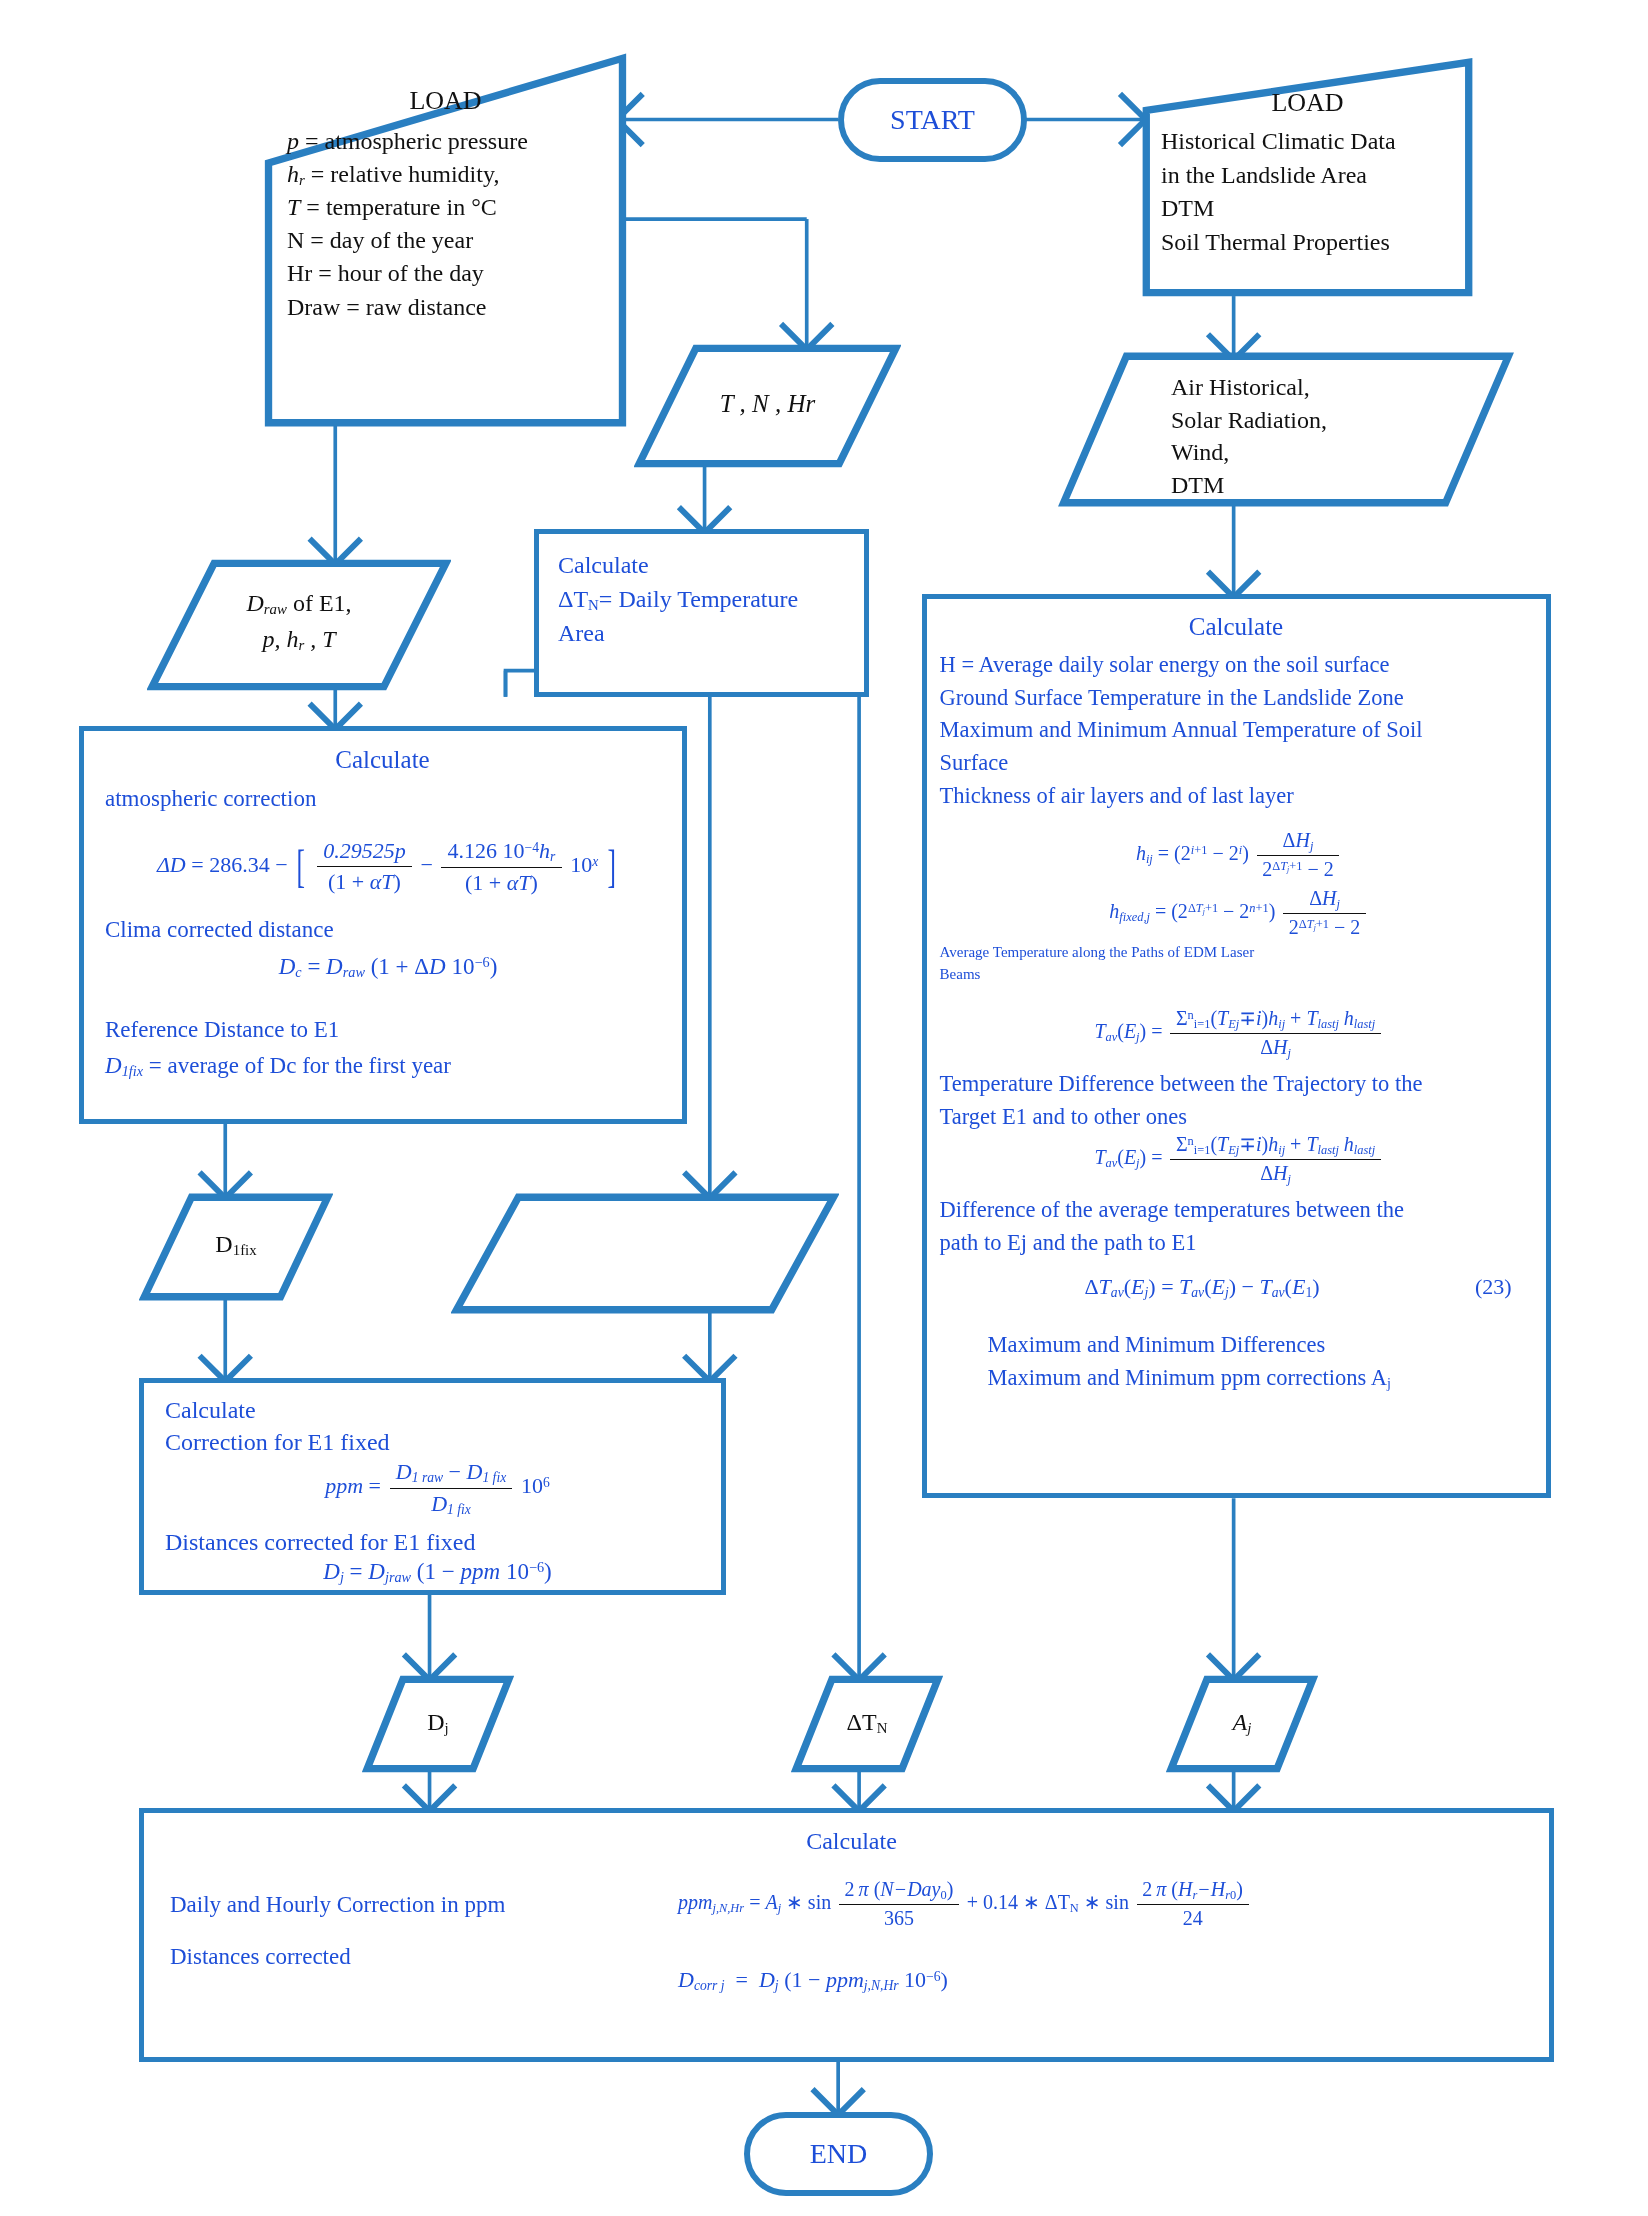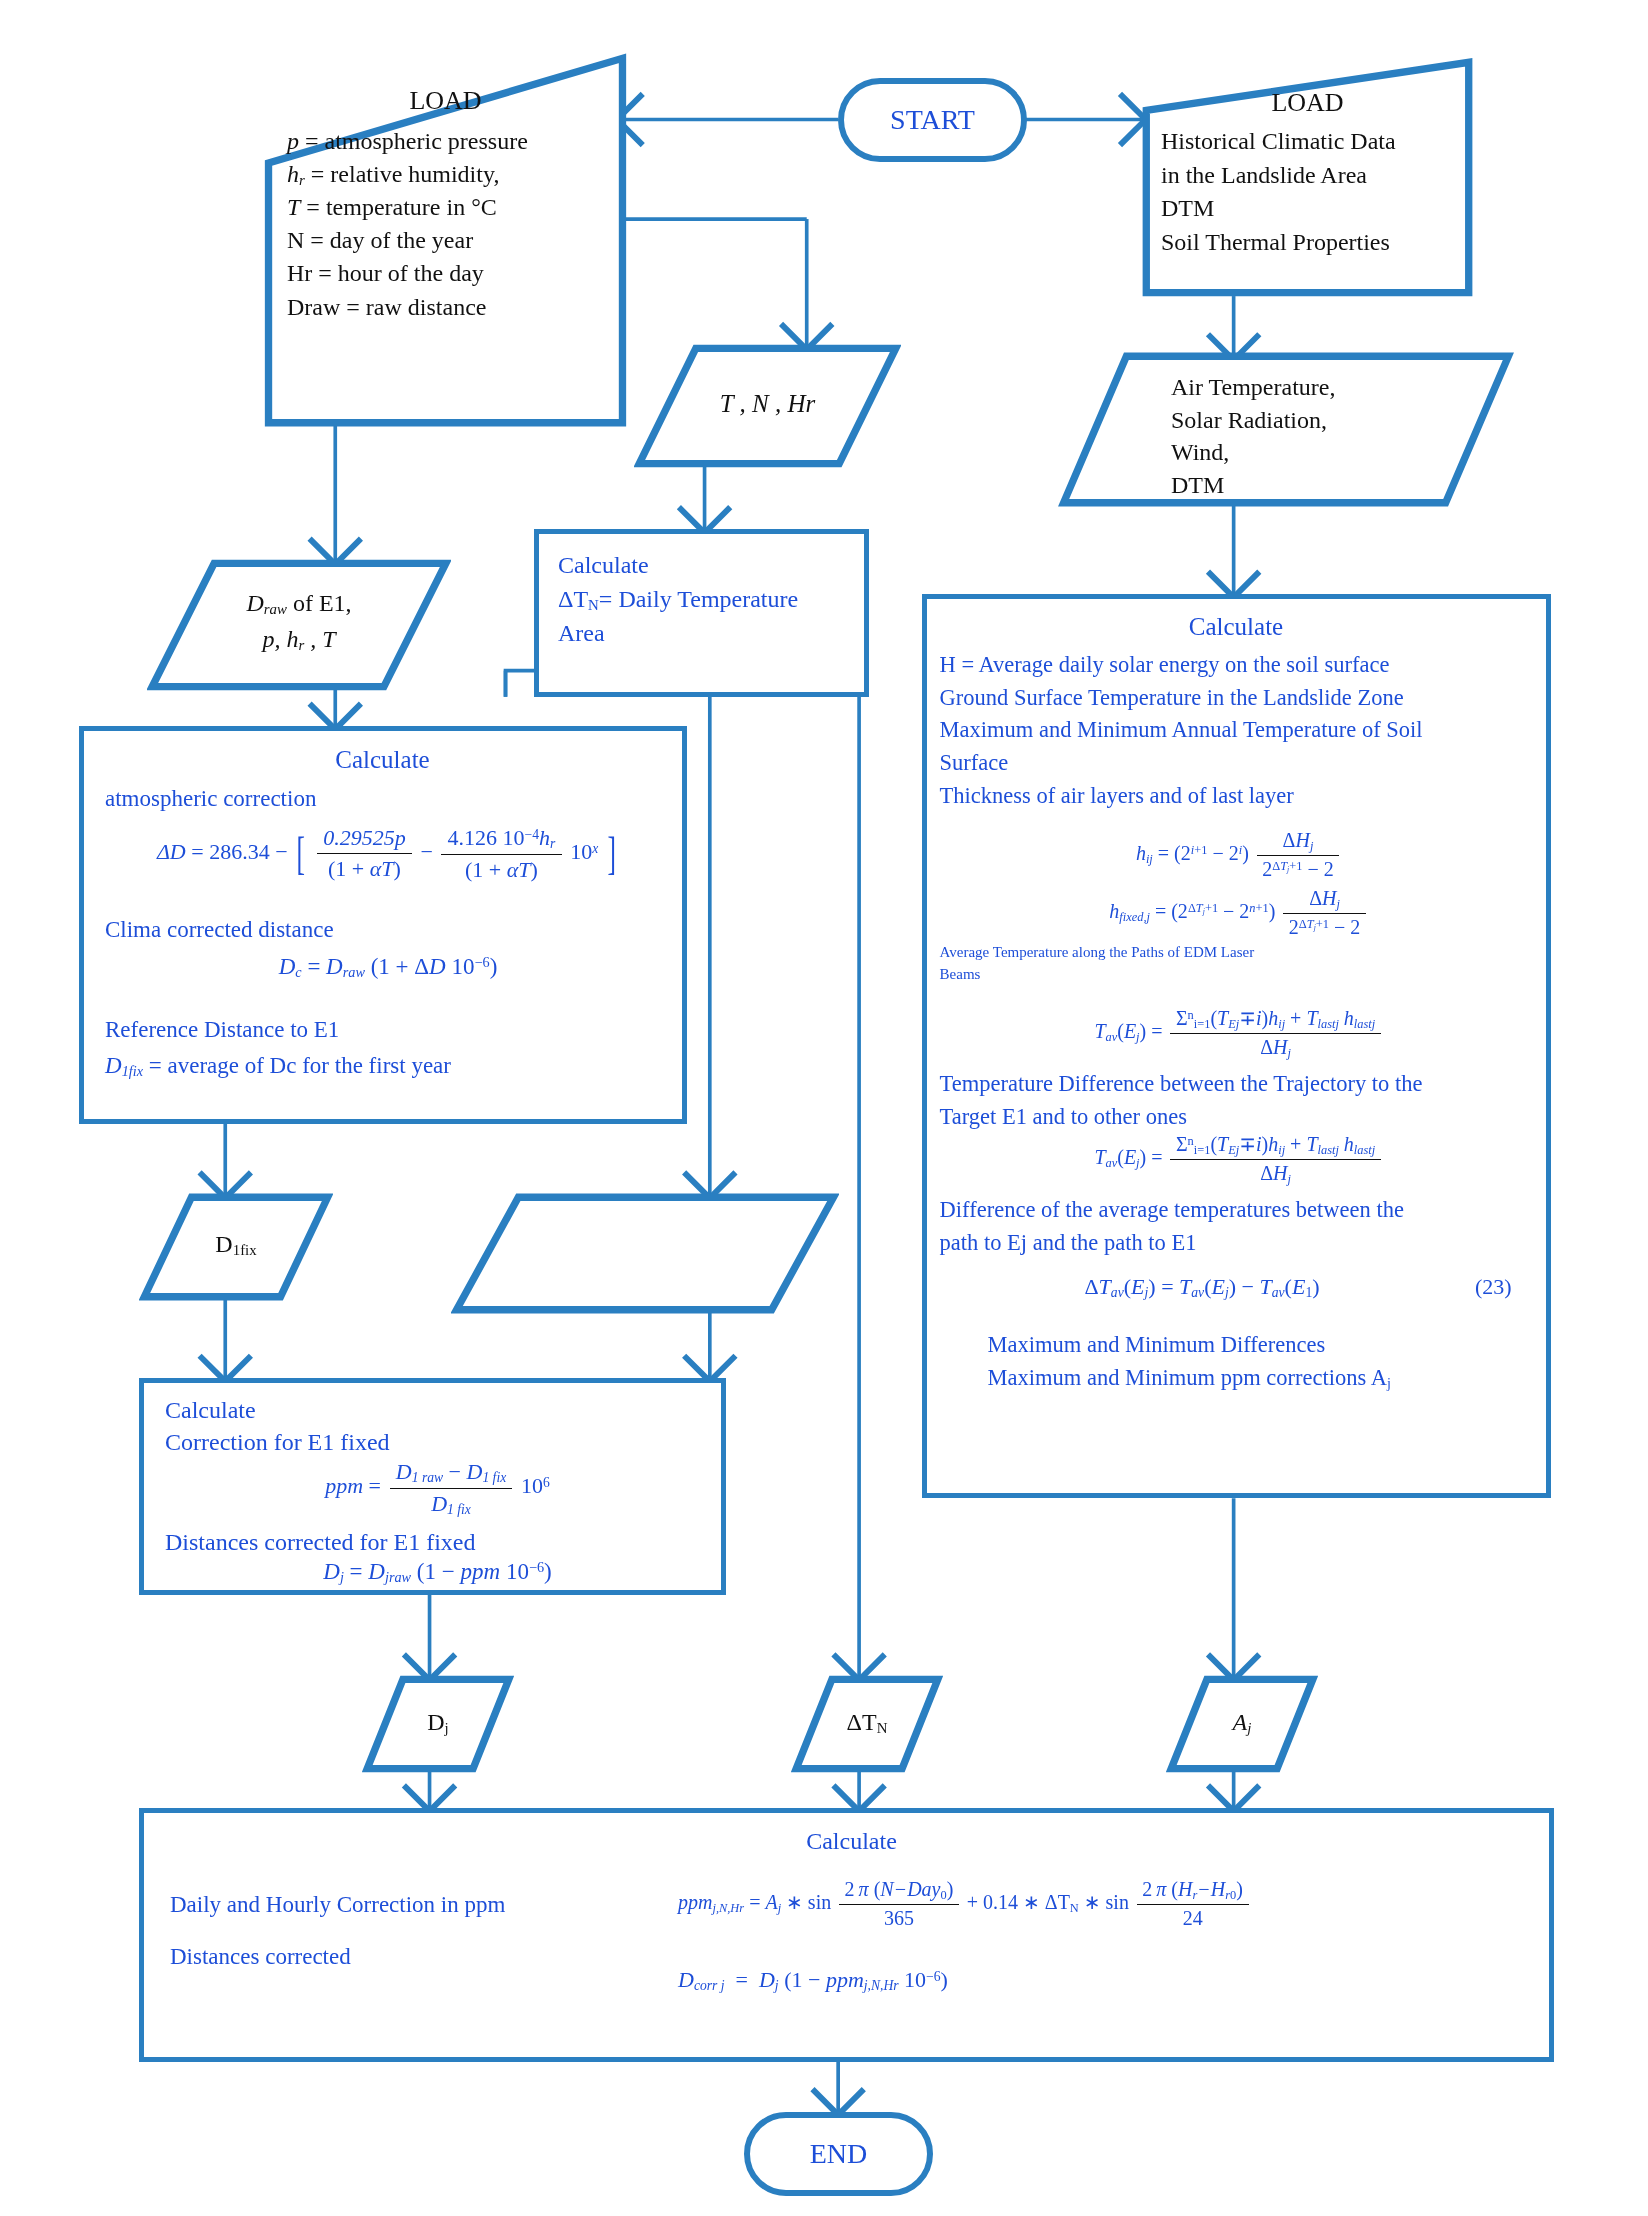--- a/index.html
+++ b/index.html
@@ -16,21 +16,21 @@
   .para{position:absolute;}
   .para svg{display:block;}
   .para .plabel{position:absolute;color:#111;line-height:1.4;}
   .mi{font-style:italic;}
   sub{font-size:.62em;vertical-align:-.22em;}
   sup{font-size:.62em;vertical-align:.46em;}
   .frac{display:inline-block;vertical-align:middle;text-align:center;margin:0 .14em;}
   .frac .num{display:block;padding:0 .28em;border-bottom:1.6px solid #111;}
   .frac .den{display:block;padding:0 .28em;}
   .brk{display:inline-block;font-size:2.1em;vertical-align:middle;font-weight:300;transform:scaleX(.55);}
-  .eq{text-align:center;margin:5px 0;}
+  .eq{text-align:center;margin:18px 0;}
 </style>
 </head>
 <body>
 
 <div id="canvas">
 
   <svg class="wires" viewBox="0 0 3146 4230">
     <defs>
       <marker id="ah" markerWidth="16" markerHeight="16" refX="7" refY="8" orient="auto" markerUnits="strokeWidth">
         <path d="M1,1 L8,8 L1,15" fill="none" stroke="#2a7fc1" stroke-width="1.6"></path>
@@ -139,21 +139,21 @@
       <div>
         <span class="mi">p, h<sub>r</sub> , T</span></div>
     </div>
   </div>
 
   <div class="para" style="left:1058px;top:351px;width:456px;height:157px;">
     <svg width="456" height="157" viewBox="0 0 870 300">
       <polygon points="130,10 860,10 740,290 10,290" fill="#ffffff" stroke="#2a7fc1" stroke-width="14" stroke-linejoin="miter"></polygon>
     </svg>
     <div class="plabel" style="left:113px;top:20px;width:335px;font-size:24px;line-height:1.36;">
-      <div>Air Temperature,</div>
+      <div>Air Historical,</div>
       <div>Solar Radiation,</div>
       <div>Wind,</div>
       <div>DTM</div>
     </div>
   </div>
 
   <div class="node rect" style="left:534px;top:529px;width:335px;height:168px;">
     <div class="txt" style="left:19px;top:13.6px;width:299px;font-size:24px;line-height:1.42;">
       <div>Calculate</div>
       <div>ΔT<sub>N</sub>= Daily Temperature</div>

